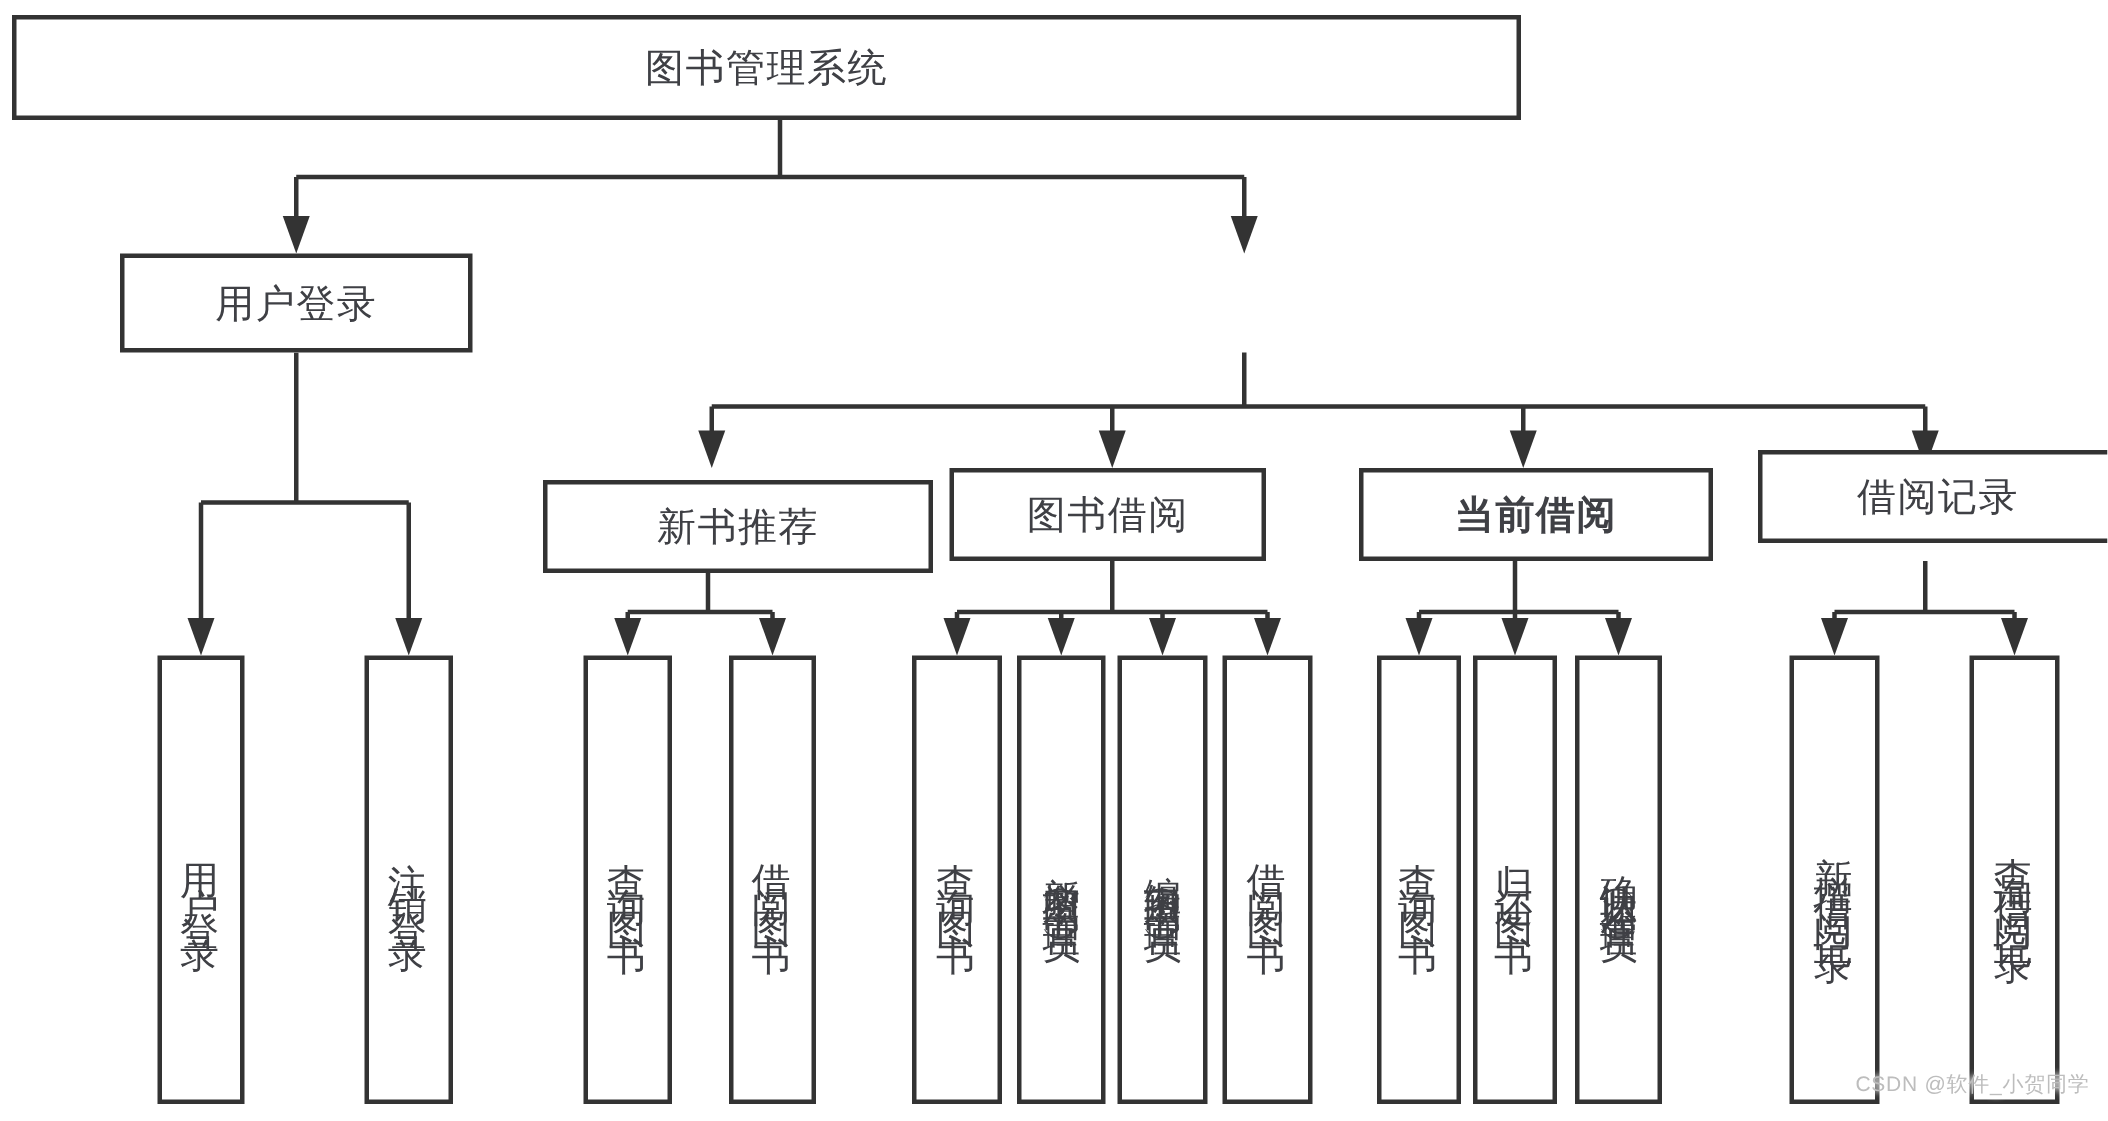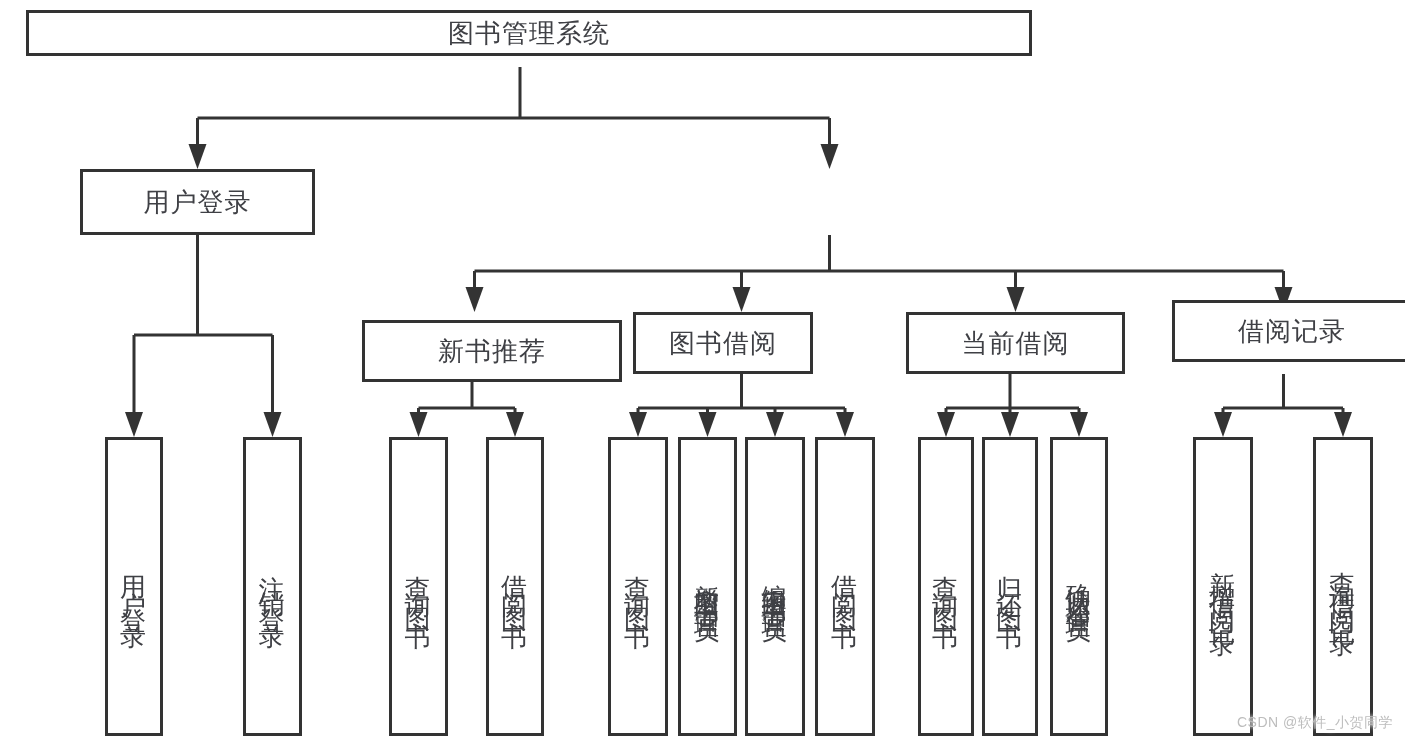--- a/index.html
+++ b/index.html
@@ -85,27 +85,27 @@
       <polygon points="766,412 784,412 775,437"></polygon>
       <polygon points="836,412 854,412 845,437"></polygon>
       <polygon points="937,412 955,412 946,437"></polygon>
       <polygon points="1001,412 1019,412 1010,437"></polygon>
       <polygon points="1070,412 1088,412 1079,437"></polygon>
       <polygon points="1214,412 1232,412 1223,437"></polygon>
       <polygon points="1334,412 1352,412 1343,437"></polygon>
     </g>
   </svg>
 
-  <div class="hbox" style="left:26px; top:10px; width:1006px; height:46px;">图书管理系统</div>
+  <div class="hbox" style="left:8px; top:10px; width:1006px; height:70px;">图书管理系统</div>
 
   <div class="hbox" style="left:80px; top:169px; width:235px; height:66px;">用户登录</div>
 
   <div class="hbox" style="left:362px; top:320px; width:260px; height:62px;">新书推荐</div>
-  <div class="hbox" style="left:633px; top:312px; width:180px; height:62px;">图书借阅</div>
-  <div class="hbox" style="left:906px; top:312px; width:219px; height:62px;">当前借阅</div>
+  <div class="hbox" style="left:633px; top:312px; width:211px; height:62px;">图书借阅</div>
+  <div class="hbox" style="left:906px; top:312px; width:236px; height:62px;font-weight:bold;">当前借阅</div>
   <div class="hbox" style="left:1172px; top:300px; width:240px; height:62px;">借阅记录</div>
 
   <div class="vbox ls16" style="left:105px; top:437px; width:58px; height:299px;">用户登录</div>
   <div class="vbox ls16" style="left:243px; top:437px; width:59px; height:299px;">注销登录</div>
 
   <div class="vbox ls16" style="left:389px; top:437px; width:59px; height:299px;">查询图书</div>
   <div class="vbox ls16" style="left:486px; top:437px; width:58px; height:299px;">借阅图书</div>
 
   <div class="vbox ls16" style="left:608px; top:437px; width:60px; height:299px;">查询图书</div>
   <div class="vbox ls5" style="left:678px; top:437px; width:59px; height:299px;">新增图书（管理员）</div>

